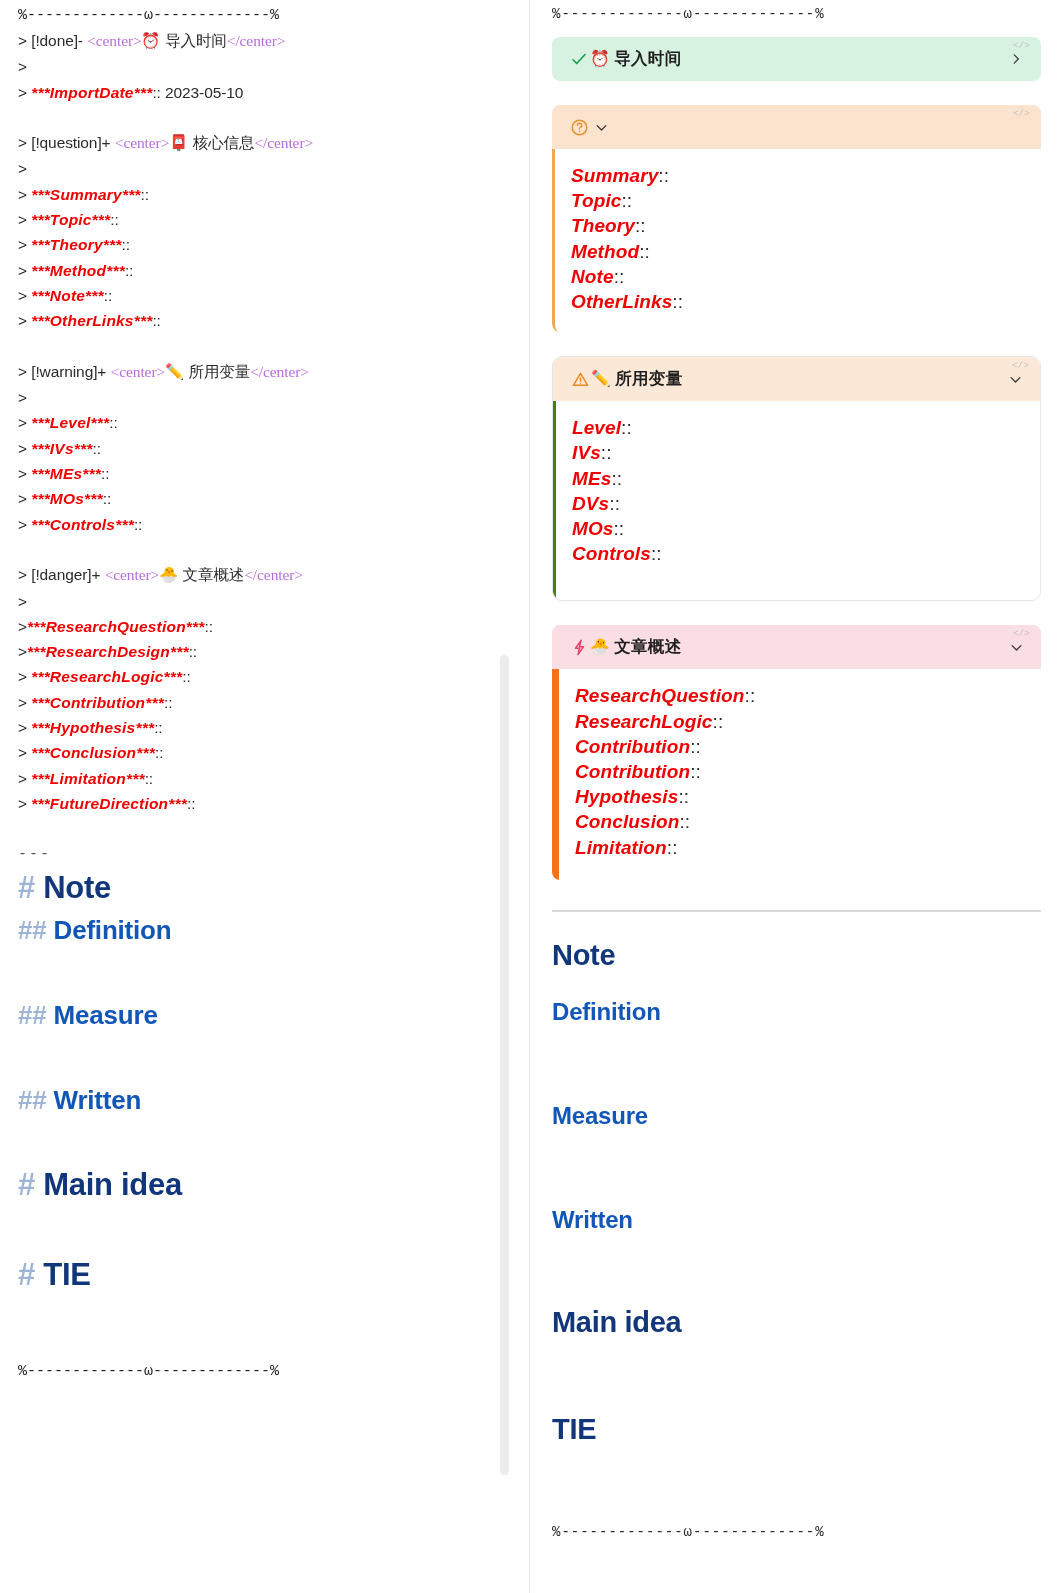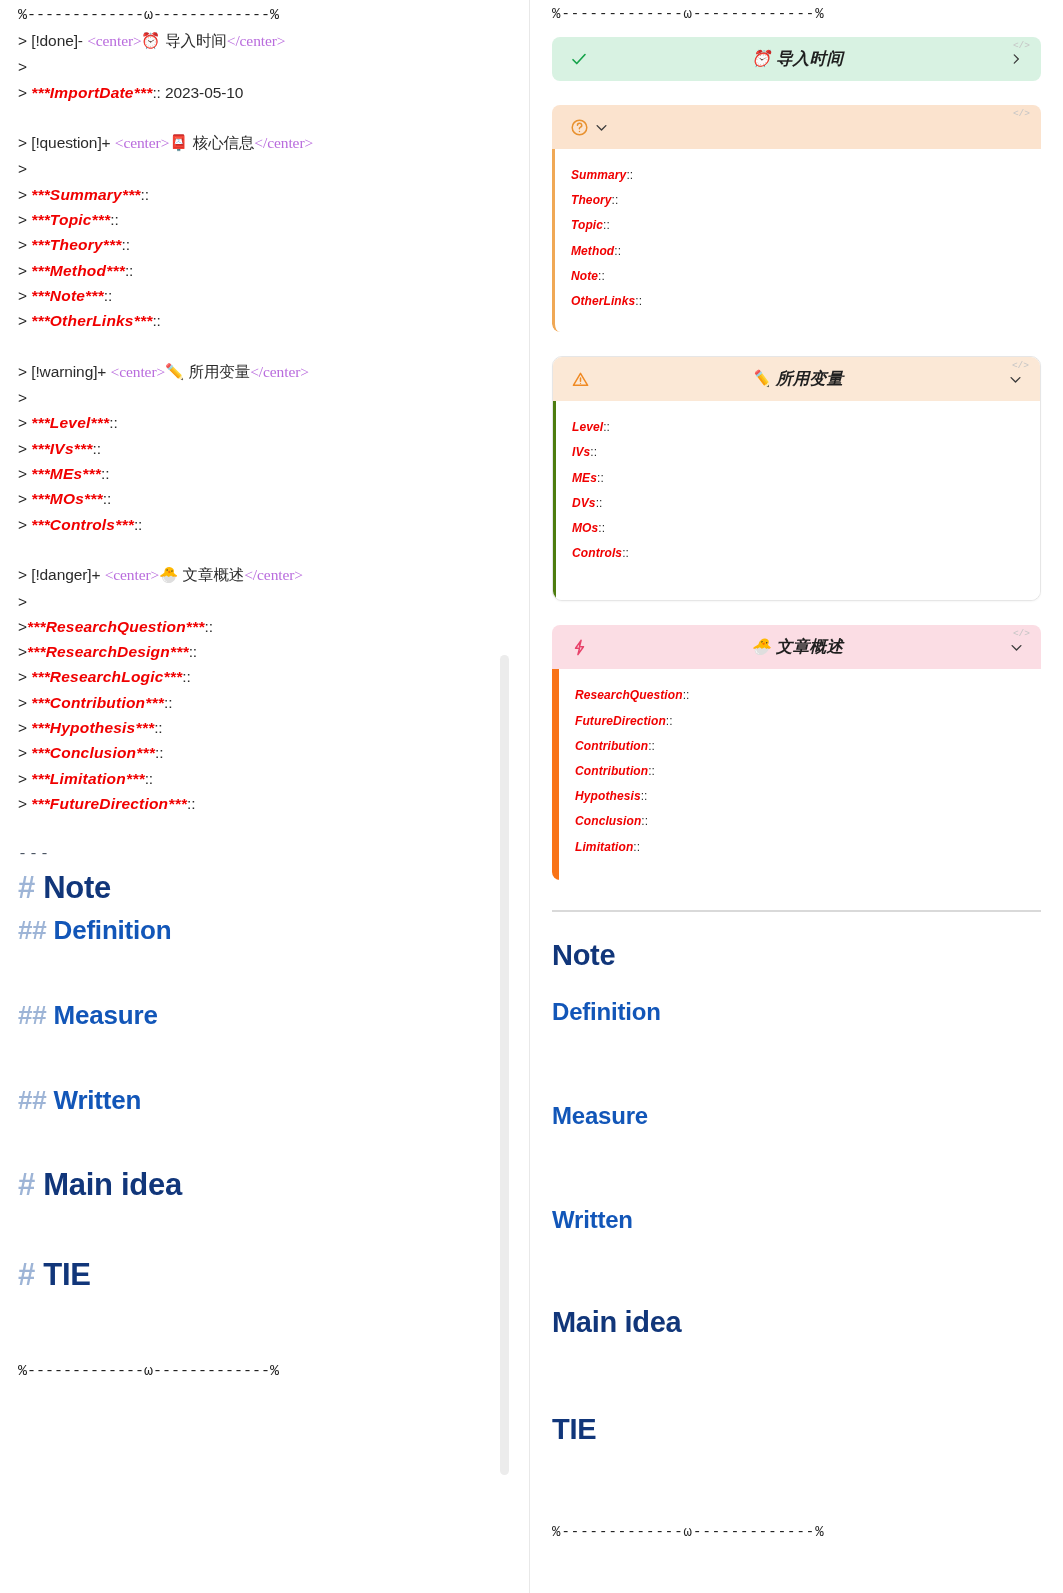--- a/index.html
+++ b/index.html
@@ -135,26 +135,24 @@
     padding: 0 14px 0 16px;
     position: relative;
   }
   .callout-icon {
     width: 22px; height: 22px;
     display: flex; align-items: center; justify-content: center;
     flex: 0 0 22px;
   }
   .callout-title {
     flex: 1 1 auto;
-    text-align: center;
     font-size: 16.5px;
     font-weight: 700;
     color: #1f1f1f;
     letter-spacing: 0.3px;
-    font-style: italic;
   }
   .callout-title .emoji { font-size: 16px; margin-right: 4px; }
   .callout-fold {
     width: 22px;
     flex: 0 0 22px;
     display: flex; align-items: center; justify-content: center;
     color: #444;
   }
   .code-hint {
     position: absolute;
@@ -162,21 +160,21 @@
     font-family: "Liberation Mono", monospace;
     font-size: 9.5px;
     color: #c5c5c5;
     letter-spacing: 0px;
   }
   .callout-body {
     background: #ffffff;
     padding: 14px 16px 18px 16px;
   }
   .kv-line {
-    font-size: 12px;
+    font-size: 19px;
     line-height: 25.2px;
     font-weight: 700;
     font-style: italic;
     color: #f00000;
     letter-spacing: 0.1px;
   }
   .kv-line .colons {
     color: #2b2b2b;
     font-style: normal;
     font-weight: normal;
@@ -350,22 +348,22 @@
         </span>
         <span class="callout-fold">
           <svg width="15" height="15" viewBox="0 0 24 24" fill="none" stroke="#3b3b3b" stroke-width="2.2" stroke-linecap="round" stroke-linejoin="round">
               <polyline points="5 9 12 16 19 9"></polyline>
             </svg>
         </span>
         <span class="code-hint">&lt;/&gt;</span>
       </div>
       <div class="callout-body">
         <div class="kv-line"><span>Summary</span><span class="colons">::</span></div>
+        <div class="kv-line"><span>Topic</span><span class="colons">::</span></div>
         <div class="kv-line"><span>Theory</span><span class="colons">::</span></div>
-        <div class="kv-line"><span>Topic</span><span class="colons">::</span></div>
         <div class="kv-line"><span>Method</span><span class="colons">::</span></div>
         <div class="kv-line"><span>Note</span><span class="colons">::</span></div>
         <div class="kv-line"><span>OtherLinks</span><span class="colons">::</span></div>
       </div>
     </div>
 
     <div class="callout c-warning" style="margin-top:24px;">
       <div class="callout-head">
         <span class="callout-icon">
           <svg width="19" height="19" viewBox="0 0 24 24" fill="none" stroke="#f08a24" stroke-width="1.9" stroke-linecap="round" stroke-linejoin="round">
@@ -402,21 +400,21 @@
         <span class="callout-title"><span class="emoji">🐣</span><span>文章概述</span></span>
         <span class="callout-fold">
           <svg width="15" height="15" viewBox="0 0 24 24" fill="none" stroke="#3b3b3b" stroke-width="2.2" stroke-linecap="round" stroke-linejoin="round">
               <polyline points="5 9 12 16 19 9"></polyline>
             </svg>
         </span>
         <span class="code-hint">&lt;/&gt;</span>
       </div>
       <div class="callout-body">
         <div class="kv-line"><span>ResearchQuestion</span><span class="colons">::</span></div>
-        <div class="kv-line"><span>FutureDirection</span><span class="colons">::</span></div>
+        <div class="kv-line"><span>ResearchLogic</span><span class="colons">::</span></div>
         <div class="kv-line"><span>Contribution</span><span class="colons">::</span></div>
         <div class="kv-line"><span>Contribution</span><span class="colons">::</span></div>
         <div class="kv-line"><span>Hypothesis</span><span class="colons">::</span></div>
         <div class="kv-line"><span>Conclusion</span><span class="colons">::</span></div>
         <div class="kv-line"><span>Limitation</span><span class="colons">::</span></div>
       </div>
     </div>
 
     <hr class="prev-hr">
 

